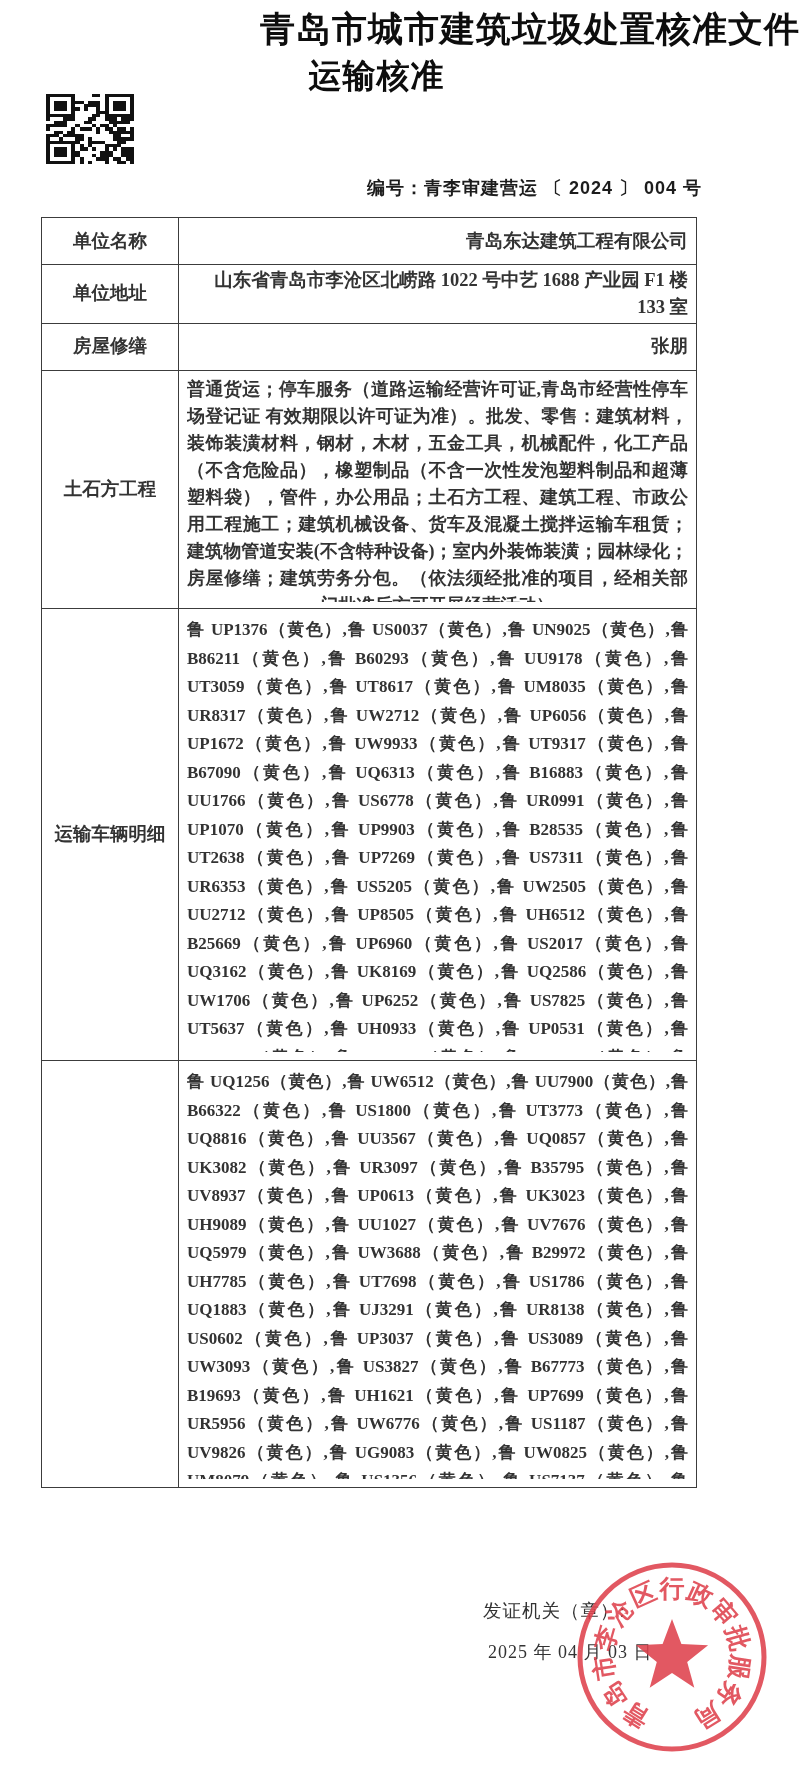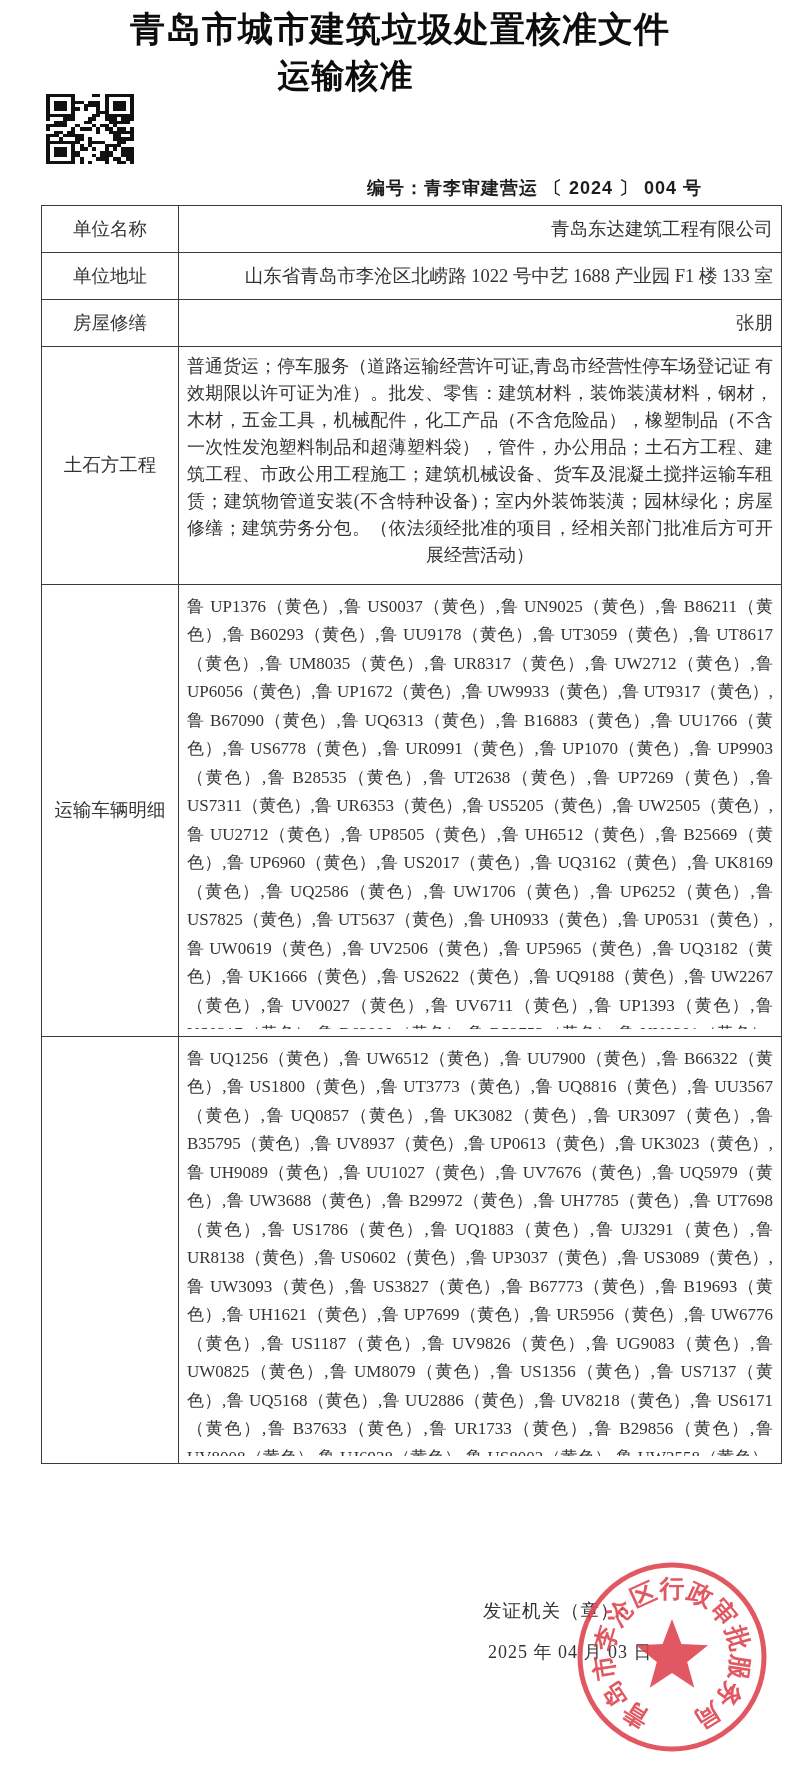--- a/index.html
+++ b/index.html
@@ -1,29 +1,29 @@
 <!DOCTYPE html>
 <html><head>
 <meta charset="utf-8">
 <style>
   html,body{margin:0;padding:0;background:#ffffff;}
   .page{position:relative;width:800px;height:1770px;background:#ffffff;overflow:hidden;
         font-family:"Liberation Serif","DejaVu Serif",serif;color:#333;}
-  .title1{position:absolute;top:6px;left:0;width:800px;margin:0;text-align:center;
+  .title1{position:absolute;top:6px;left:0;width:800px;margin:0;text-align:right;
           font-family:"Liberation Sans","DejaVu Sans",sans-serif;font-weight:bold;
           font-size:35px;color:#0d0d0d;letter-spacing:1px;}
   .title2{position:absolute;top:54px;left:0;width:691px;margin:0;text-align:center;
           font-family:"Liberation Sans","DejaVu Sans",sans-serif;font-weight:bold;
-          font-size:33px;color:#0d0d0d;letter-spacing:1px;}
+          font-size:33px;color:#0d0d0d;letter-spacing:1px;padding-left:31px;}
   .qr{position:absolute;left:46px;top:94px;}
   .doc-number{position:absolute;top:176px;left:0;width:702px;text-align:right;
           font-family:"Liberation Sans","DejaVu Sans",sans-serif;font-weight:bold;
           font-size:18px;color:#1c1c1c;letter-spacing:1px;}
-  table.approval{position:absolute;top:205px;left:41px;width:741px;border-collapse:collapse;
-          table-layout:fixed;}
+  table.approval{position:absolute;top:217px;left:41px;width:656px;border-collapse:collapse;
+          table-layout:fixed;font-weight:bold;}
   table.approval td{border:1.6px solid #3c3c3c;font-size:18.5px;color:#333;
           vertical-align:middle;padding:2px 8px;}
   td.lbl{width:120px;text-align:center;line-height:1.45;}
   td.val{text-align:right;line-height:1.45;}
   tr.r-small{height:47px;}
   tr.r-validity{height:50px;}
   tr.r-scope{height:238px;}
   tr.r-veh1{height:452px;}
   tr.r-veh2{height:427px;}
   td.scope-cell{padding:6px 10px;}

